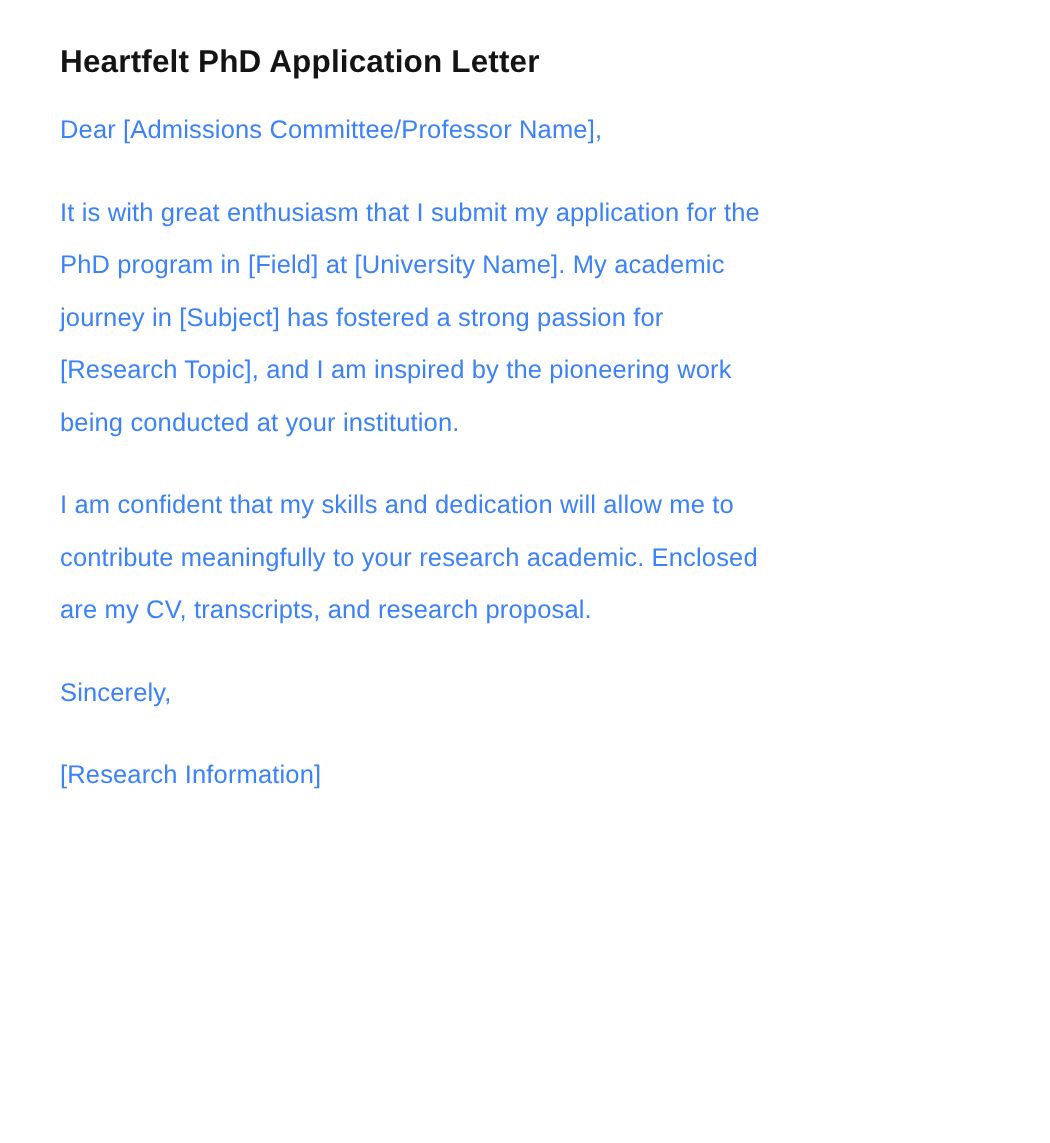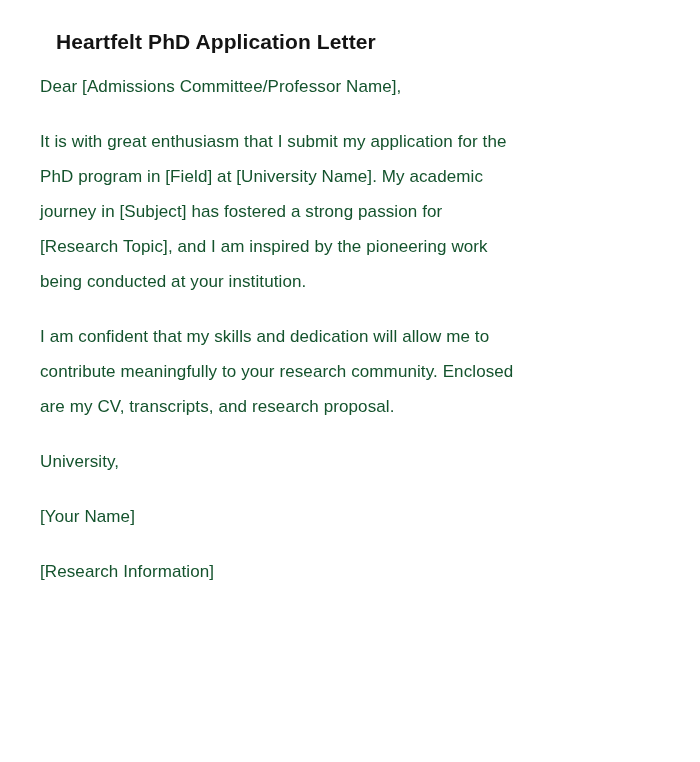--- a/index.html
+++ b/index.html
@@ -15,50 +15,49 @@
     width: 700px;
     height: 762px;
     background: #ffffff;
     box-sizing: border-box;
   }
   .letter-title {
     font-size: 21px;
     line-height: 27px;
     font-weight: 700;
     color: #141414;
-    margin: 28px 20px 14px 56px;
+    margin: 28px 20px 14px 40px;
     letter-spacing: 0.1px;
   }
   .letter-paragraph {
     font-size: 17px;
     line-height: 35px;
     font-weight: 400;
-    color: #14532d;
+    color: #3b82f6;
     margin: 0 10px 20px 40px;
     white-space: pre-line;
     letter-spacing: 0.1px;
   }
 </style>
 </head>
 <body>
 
 <div class="letter-page">
   <h1 class="letter-title">Heartfelt PhD Application Letter</h1>
 
   <p class="letter-paragraph">Dear [Admissions Committee/Professor Name],</p>
 
   <p class="letter-paragraph">It is with great enthusiasm that I submit my application for the
 PhD program in [Field] at [University Name]. My academic
 journey in [Subject] has fostered a strong passion for
 [Research Topic], and I am inspired by the pioneering work
 being conducted at your institution.</p>
 
   <p class="letter-paragraph">I am confident that my skills and dedication will allow me to
-contribute meaningfully to your research community. Enclosed
+contribute meaningfully to your research academic. Enclosed
 are my CV, transcripts, and research proposal.</p>
 
 
-  <p class="letter-paragraph">University,</p>
+  <p class="letter-paragraph">Sincerely,</p>
 
-  <p class="letter-paragraph">[Your Name]</p>
 
   <p class="letter-paragraph">[Research Information]</p>
 </div>
 
 </body></html>

